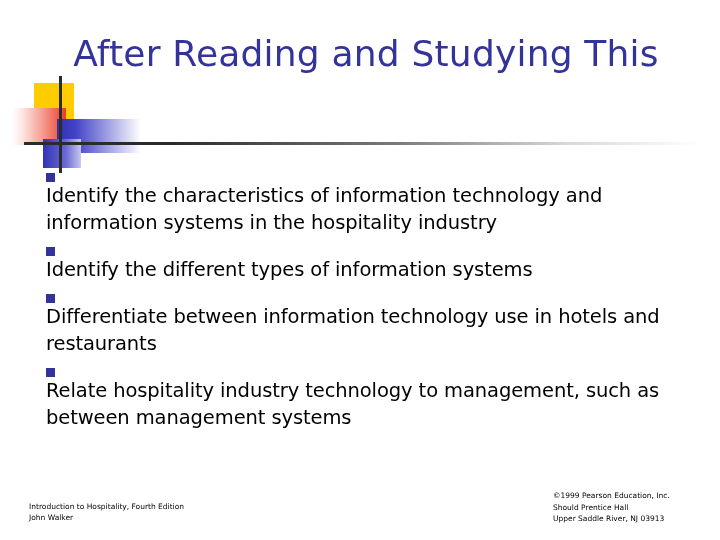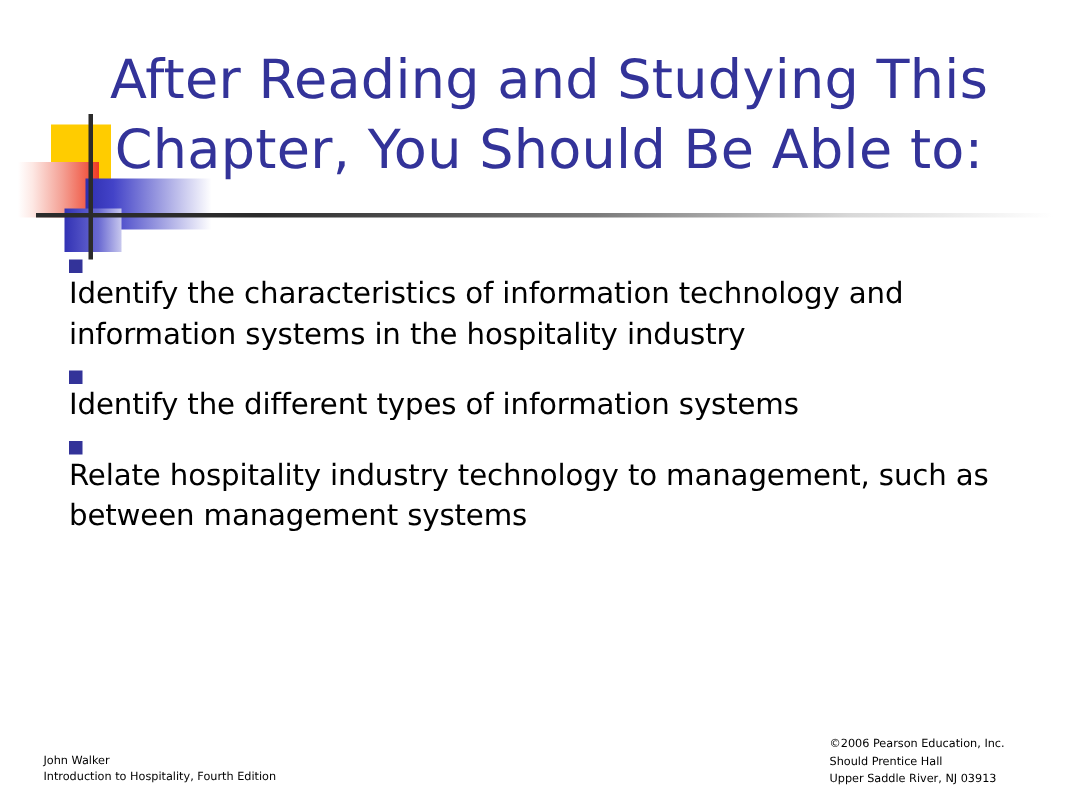--- a/index.html
+++ b/index.html
@@ -157,42 +157,45 @@
     <div class="deco-yellow"></div>
     <div class="deco-red"></div>
     <div class="deco-blue-wide"></div>
     <div class="deco-blue-small"></div>
     <div class="deco-vline"></div>
   </div>
   <div class="deco-hline"></div>
 
   <div id="title">
     <span class="tline">After Reading and Studying This</span>
-    <span class="tline">Chapter, You Should Be Able to:</span>
   </div>
 
   <div id="body">
     <div class="bullet-row">
       <span class="bullet-marker"></span>
       <span class="bullet-text">Identify the characteristics of information technology and information systems in the hospitality industry</span>
     </div>
     <div class="bullet-row">
       <span class="bullet-marker"></span>
       <span class="bullet-text">Identify the different types of information systems</span>
     </div>
     <div class="bullet-row">
       <span class="bullet-marker"></span>
+      <span class="bullet-text">Differentiate between information technology use in hotels and restaurants</span>
+    </div>
+    <div class="bullet-row">
+      <span class="bullet-marker"></span>
       <span class="bullet-text">Relate hospitality industry technology to management, such as between management systems</span>
     </div>
   </div>
 
   <div id="footer-left">
+    <span class="fline">Introduction to Hospitality, Fourth Edition</span>
     <span class="fline">John Walker</span>
-    <span class="fline">Introduction to Hospitality, Fourth Edition</span>
   </div>
 
   <div id="footer-right">
-    <span class="fline">©2006 Pearson Education, Inc.</span>
+    <span class="fline">©1999 Pearson Education, Inc.</span>
     <span class="fline">Should Prentice Hall</span>
     <span class="fline">Upper Saddle River, NJ 03913</span>
   </div>
 
 </div>
 
 </body></html>

